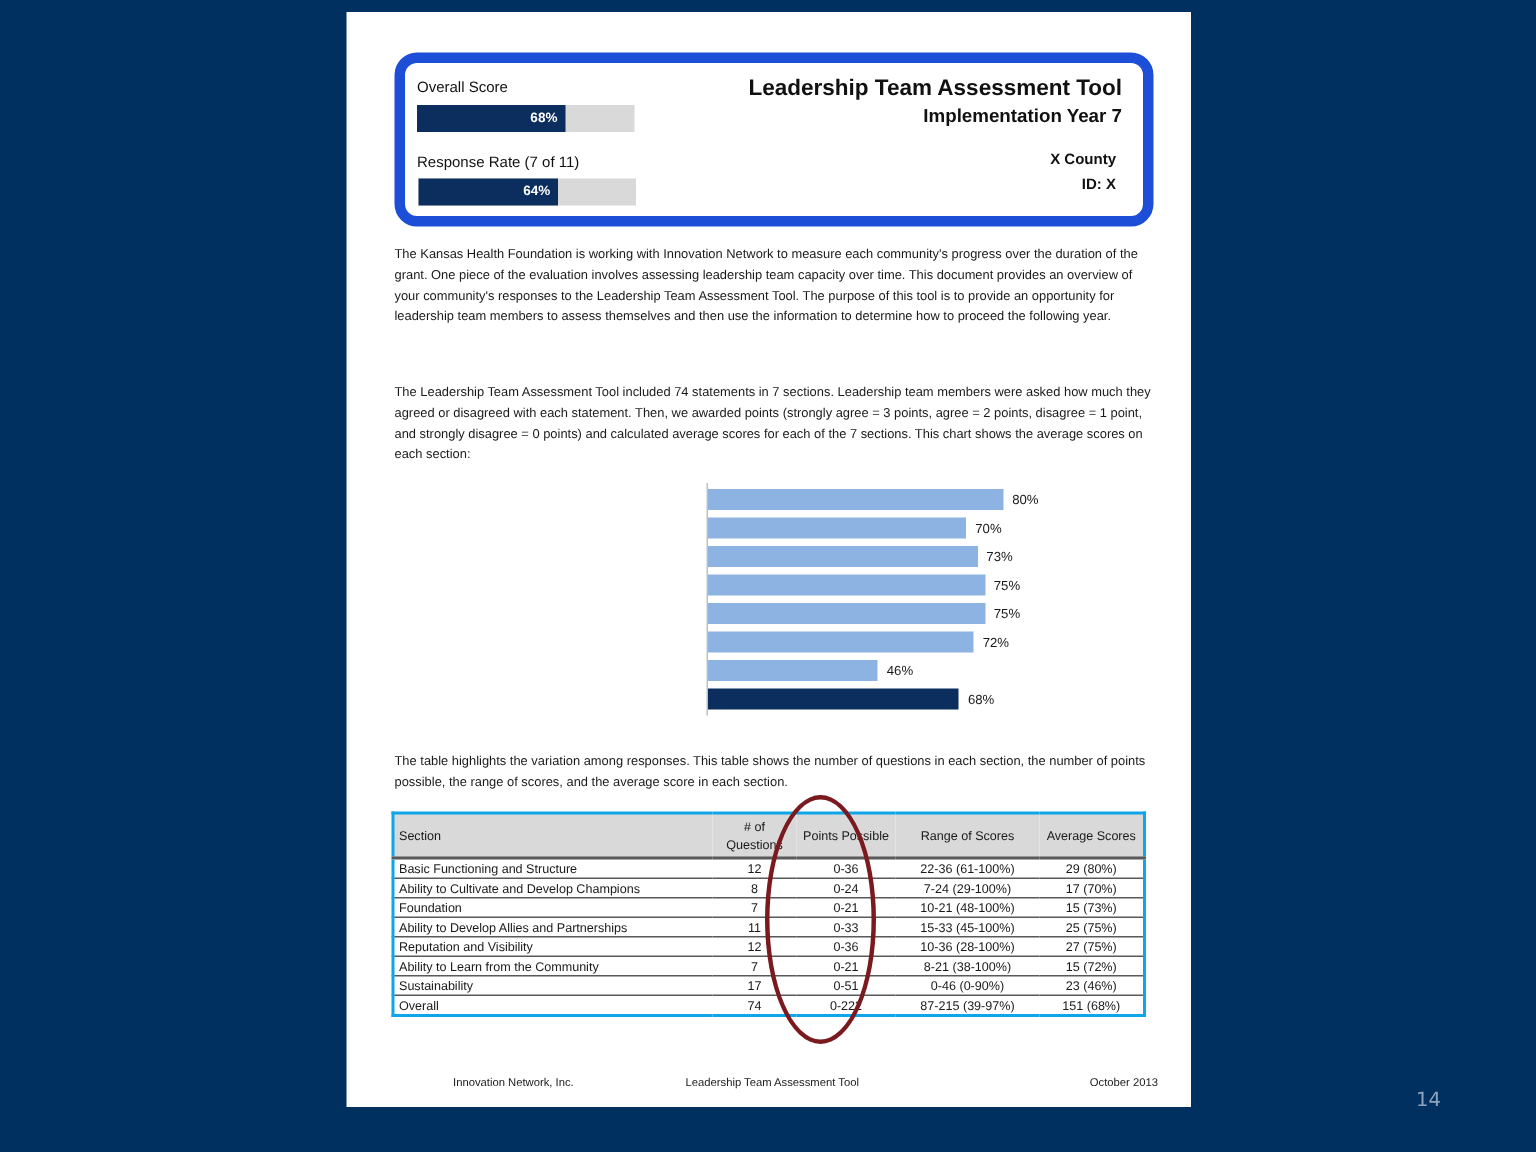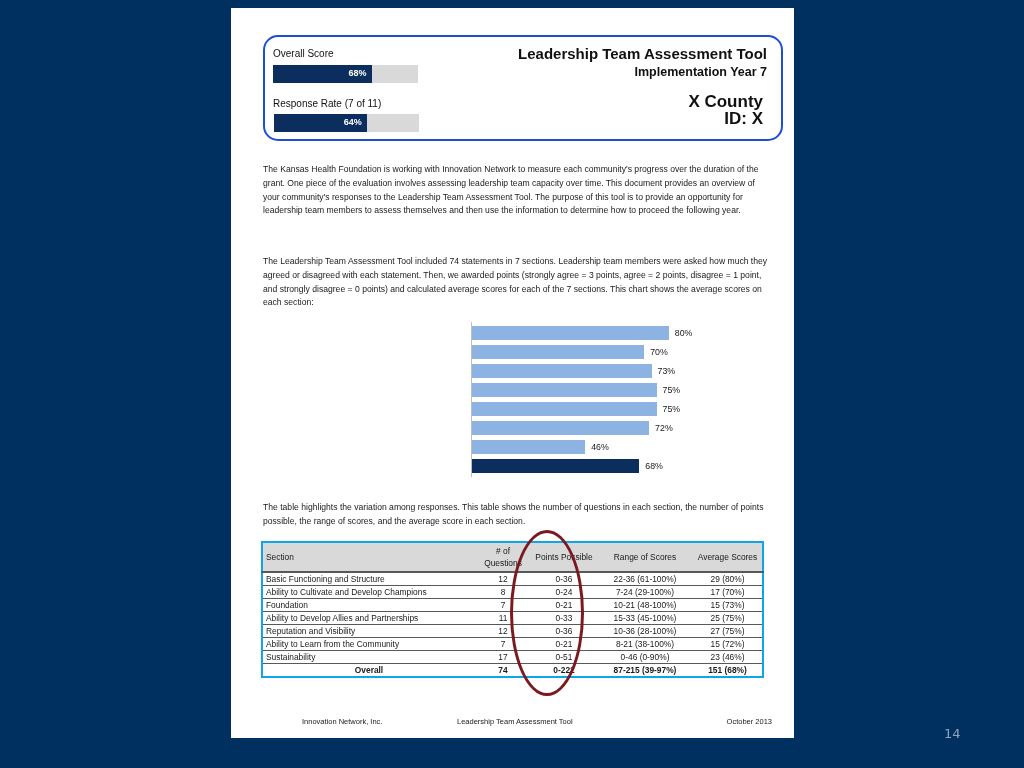--- a/index.html
+++ b/index.html
@@ -1,41 +1,41 @@
 <!DOCTYPE html>
 <html><head>
 <meta charset="utf-8">
 <style>
   html, body { margin:0; padding:0; }
   body { width:1024px; height:768px; background:#00305f; position:relative; overflow:hidden; font-family:"Liberation Sans", sans-serif; }
   .page { position:absolute; left:231px; top:8px; width:563px; height:730px; background:#ffffff; }
   .slide-num { position:absolute; left:944px; top:726px; font-size:13px; color:#8fa3bd; font-family:"DejaVu Sans", sans-serif; }
 
-  .hdr-box { position:absolute; left:32px; top:27px; width:492px; height:102px; border:2px solid #1d4ed8; border-radius:15px;padding-left:24px; }
+  .hdr-box { position:absolute; left:32px; top:27px; width:492px; height:102px; border:7px solid #1d4ed8; border-radius:15px; }
   .metric-label { position:absolute; left:8px; font-size:10px; color:#111; }
   .meter { position:absolute; left:8px; width:145px; height:18px; background:#d9d9d9; }
   .meter-fill { position:absolute; left:0; top:0; height:100%; background:#0b2e5f; }
   .meter-val { position:absolute; right:5px; top:3px; font-size:9px; color:#ffffff; font-weight:bold; }
   .title { position:absolute; right:14px; top:8px; font-size:15px; font-weight:bold; color:#111; text-align:right; white-space:nowrap; }
   .subtitle { position:absolute; right:14px; top:28px; font-size:12.5px; font-weight:bold; color:#111; white-space:nowrap; }
-  .county { position:absolute; right:18px; top:56px; font-size:17px; font-weight:bold; color:#111; text-align:right; line-height:17px; }
+  .county { position:absolute; right:18px; top:56px; font-size:10px; font-weight:bold; color:#111; text-align:right; line-height:17px; }
 
   .para { position:absolute; left:32px; width:510px; font-size:8.6px; line-height:13.8px; color:#1a1a1a; }
 
   .chart { position:absolute; left:0; top:0; }
   .bar { position:absolute; height:14px; }
   .bar-val { position:absolute; font-size:8.8px; color:#1a1a1a; }
   .axis { position:absolute; left:240px; top:314px; width:1px; height:155px; background:#bfbfbf; }
 
   table.data { position:absolute; left:30px; top:533px; width:503px; border-collapse:collapse; font-size:8.4px; color:#1a1a1a; border:2px solid #0ea5e9; }
   table.data th { background:#d9d9d9; font-weight:bold; font-weight:normal; text-align:center; padding:1px 3px; line-height:12px; height:26px; border-bottom:2px solid #595959; }
   table.data th:first-child { text-align:left; }
   table.data td { text-align:center; padding:0 3px; height:12px; line-height:12px; border-bottom:1.5px solid #595959;margin-left:48px; }
   table.data td:first-child { text-align:left; }
-  table.data tr.overall td { font-weight:bold;text-align:center; }
+  table.data tr.overall td { font-weight:normal; }
   .oval { position:absolute; left:279px; top:522px; width:68px; height:160px; border:3px solid #7a1a1f; border-radius:50%; pointer-events:none; }
 
   .footer { position:absolute; top:709px; font-size:7.5px; color:#1a1a1a; }
 </style>
 </head>
 <body>
 
 <div class="page">
 
   <div class="hdr-box">

